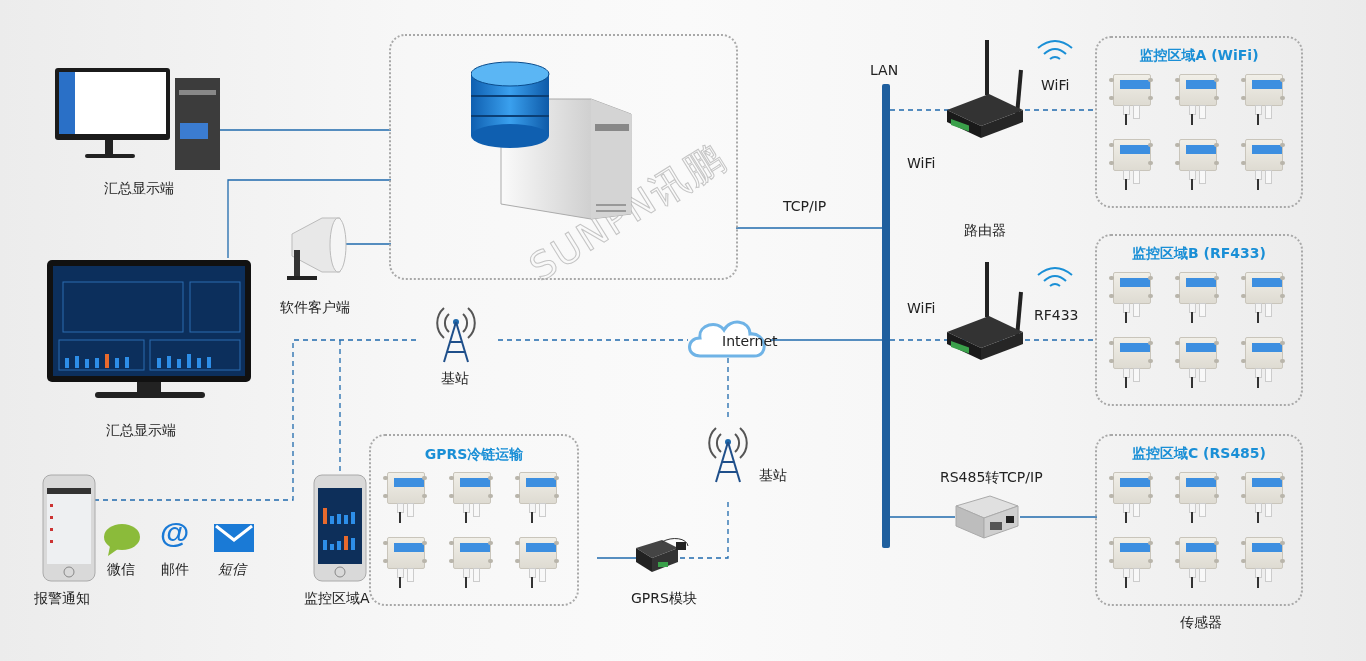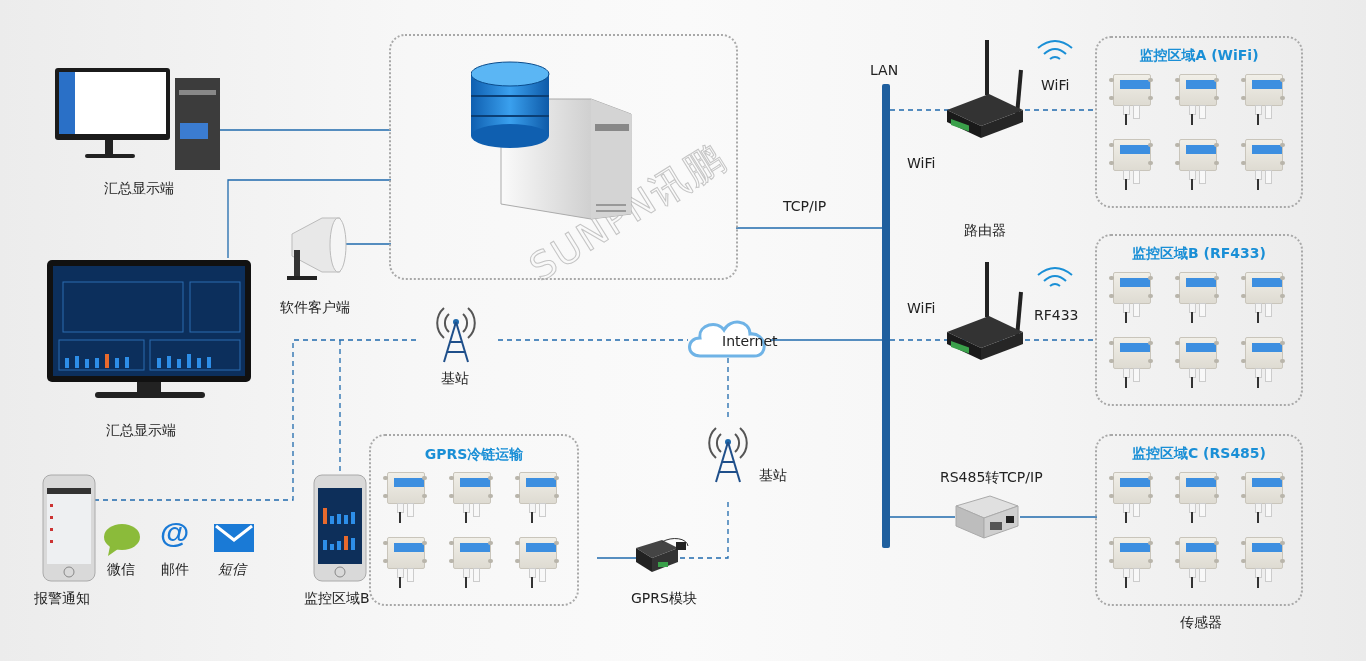--- a/index.html
+++ b/index.html
@@ -202,21 +202,21 @@
     <rect x="24" y="40" width="4" height="10" fill="#2d8ee8"></rect>
     <rect x="31" y="41" width="4" height="9" fill="#2d8ee8"></rect>
     <rect x="38" y="38" width="4" height="12" fill="#2d8ee8"></rect>
   <rect x="10" y="66" width="4" height="10" fill="#2d8ee8"></rect>
     <rect x="17" y="70" width="4" height="6" fill="#2d8ee8"></rect>
     <rect x="24" y="67" width="4" height="9" fill="#2d8ee8"></rect>
     <rect x="31" y="62" width="4" height="14" fill="#e86a2d"></rect>
     <rect x="38" y="64" width="4" height="12" fill="#2d8ee8"></rect>
   <circle cx="27" cy="98" r="5" fill="none" stroke="#888"></circle>
 </svg>
-<div class="lbl" style="left:304px;top:590px;">监控区域B</div>
+<div class="lbl" style="left:304px;top:590px;">监控区域A</div>
 
 <div class="box" id="zone-gprs" style="left:369px;top:434px;width:206px;height:168px;">
   <div class="zone-title" style="top:10px;">GPRS冷链运输</div>
   <div class="sensors">
       <div class="sensor" style="left: 12px; top: 36px;">
         <div class="body">
           <div class="label"></div>
         </div>
         <div class="ear" style="left:0;top:4px"></div>
         <div class="ear" style="left:39px;top:4px"></div>

